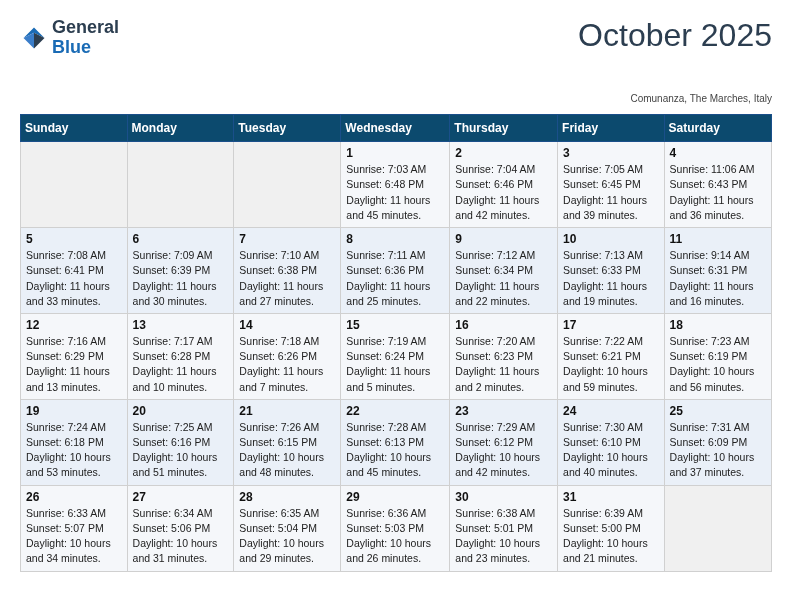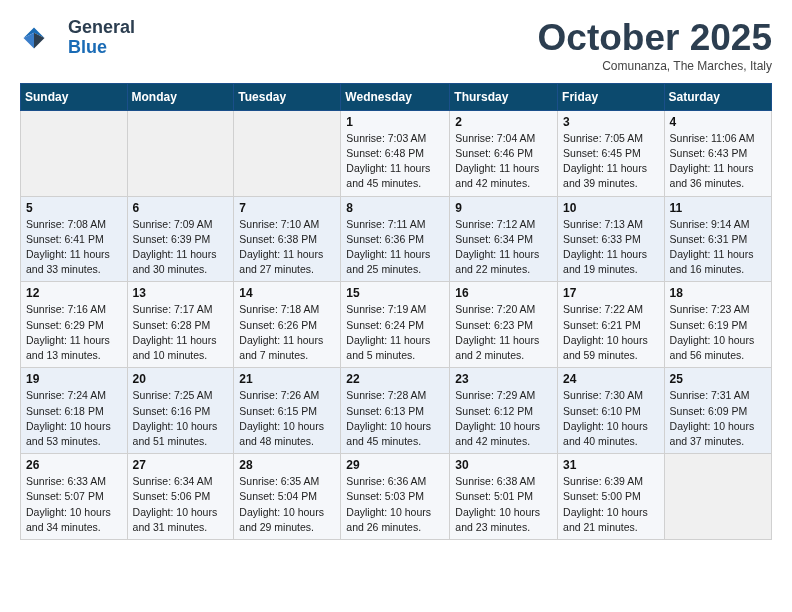--- a/index.html
+++ b/index.html
@@ -16,46 +16,47 @@
     }
     .header {
       display: flex;
       align-items: flex-start;
       justify-content: space-between;
       margin-bottom: 10px;
     }
     .logo {
       display: flex;
       align-items: center;
-      gap: 20px;
+      gap: 4px;
     }
     .logo-text {
       font-size: 18px;
       font-weight: bold;
       line-height: 1.1;
     }
     .logo-general { color: #2c3e50; }
     .logo-blue { color: #1a6bb5; }
     .logo-icon {
       width: 28px;
       height: 28px;
     }
     .title-block {
       text-align: right;
     }
     .title-block h1 {
-      font-size: 37px;
-      font-weight: bold;
+      font-size: 32px;
+      font-weight: normal;
       color: #2c3e50;
       line-height: 1.1;
     }
     .title-block h2 {
-      font-size: 12px;
+      font-size: 10px;
       color: #444;
       font-weight: normal;
+      margin-top: 40px;
     }
     .calendar {
       width: 100%;
       border-collapse: collapse;
       font-size: 11px;
     }
     .calendar thead tr {
       background: #0c4a6e;
       color: #fff;
     }

